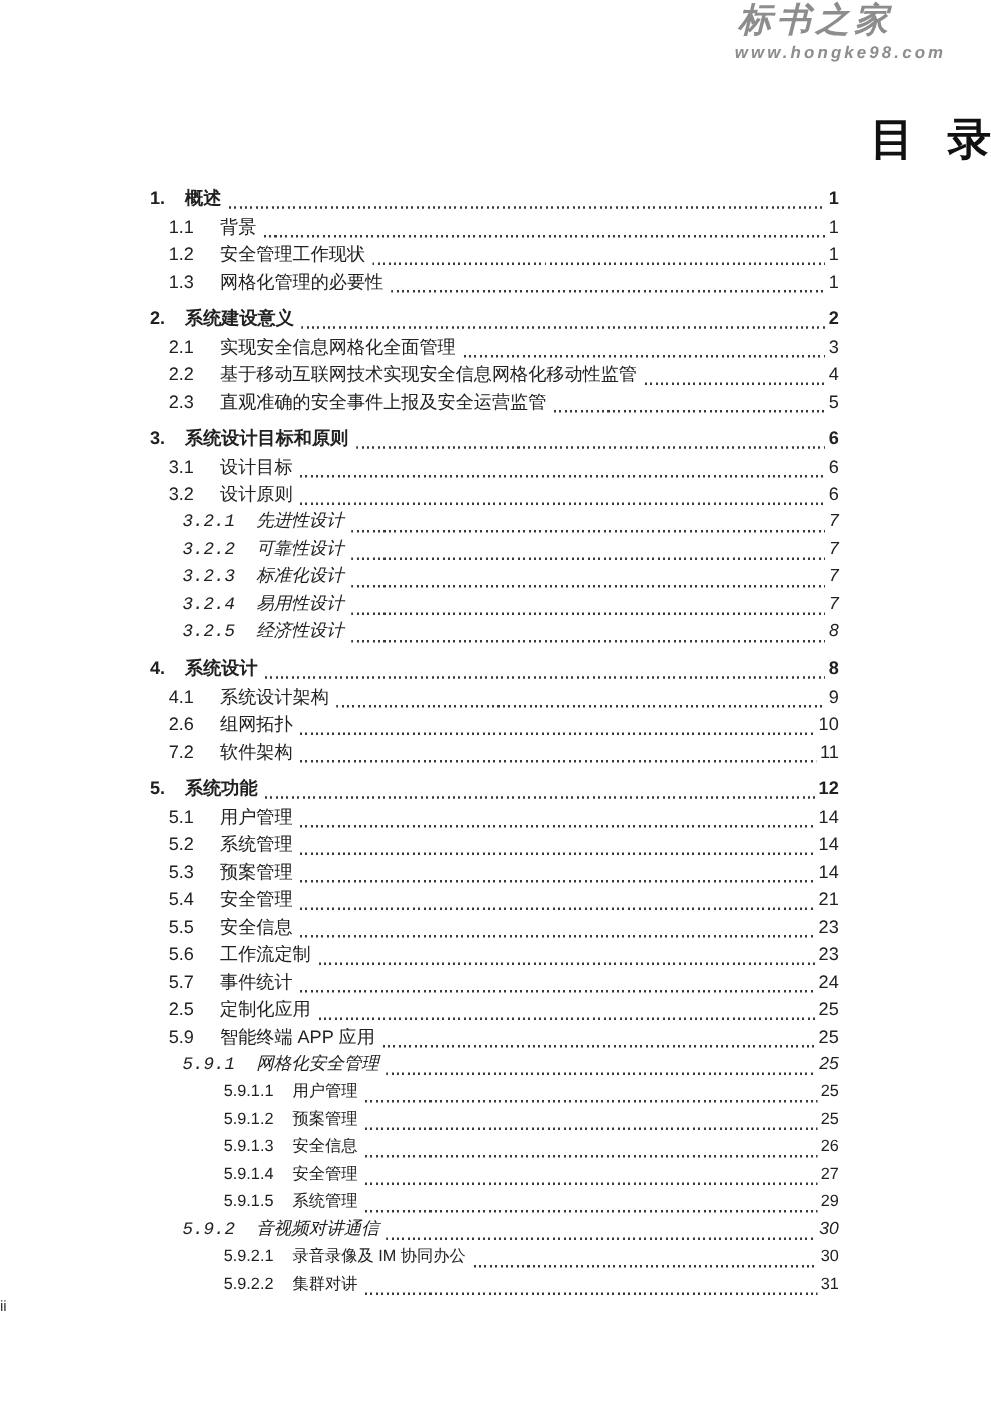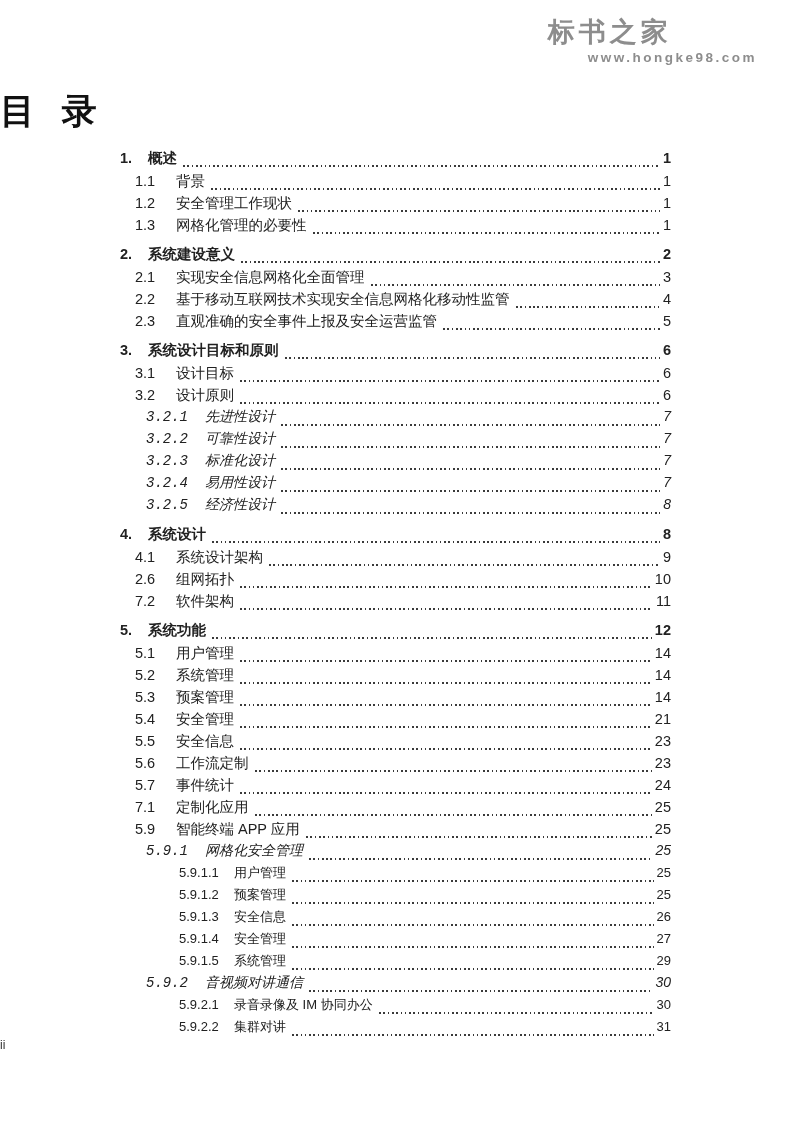--- a/index.html
+++ b/index.html
@@ -6,38 +6,38 @@
   .page{
     position:relative;
     width:793px;height:1122px;
     background:#ffffff;
     overflow:hidden;
     font-family:"Liberation Sans","DejaVu Sans",sans-serif;
     color:#212121;
   }
   
   .watermark{
-    position:absolute;top:18px;right:36px;
-    text-align:left;line-height:1.1;
+    position:absolute;top:2px;right:36px;
+    text-align:center;line-height:1.1;font-style:italic;
   }
   .watermark .brand{
     font-size:27px;font-weight:700;color:#8d8d8d;
     letter-spacing:4px;
     font-family:"Liberation Sans","DejaVu Sans",sans-serif;
   }
   .watermark .url{
     margin-top:3px;
     font-size:13.5px;font-weight:700;color:#8d8d8d;
     letter-spacing:2.5px;
     margin-left:40px;
   }
   
   .doc-title{
     position:absolute;top:88px;left:0;width:100%;
-    text-align:left;
+    text-align:right;
     font-size:35px;font-weight:700;color:#111;
     word-spacing:18px;
     font-family:"Liberation Serif","DejaVu Serif",serif;
   }
   
   .toc{
     position:absolute;left:120px;top:149px;width:551px;
   }
   .toc-row{
     display:flex;align-items:baseline;
@@ -244,21 +244,21 @@
         <span class="leader"></span>
         <span class="pagenum">23</span>
       </div>
       <div class="toc-row lvl2">
         <span class="num">5.7</span>
         <span class="label">事件统计</span>
         <span class="leader"></span>
         <span class="pagenum">24</span>
       </div>
       <div class="toc-row lvl2">
-        <span class="num">7.1</span>
+        <span class="num">2.5</span>
         <span class="label">定制化应用</span>
         <span class="leader"></span>
         <span class="pagenum">25</span>
       </div>
       <div class="toc-row lvl2">
         <span class="num">5.9</span>
         <span class="label">智能终端 APP 应用</span>
         <span class="leader"></span>
         <span class="pagenum">25</span>
       </div>

